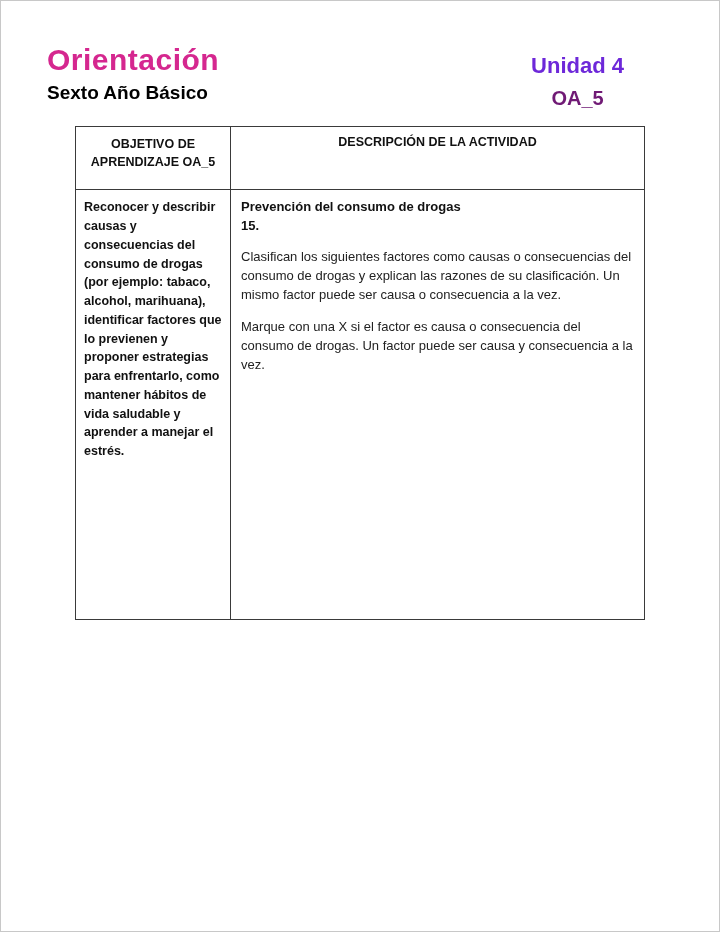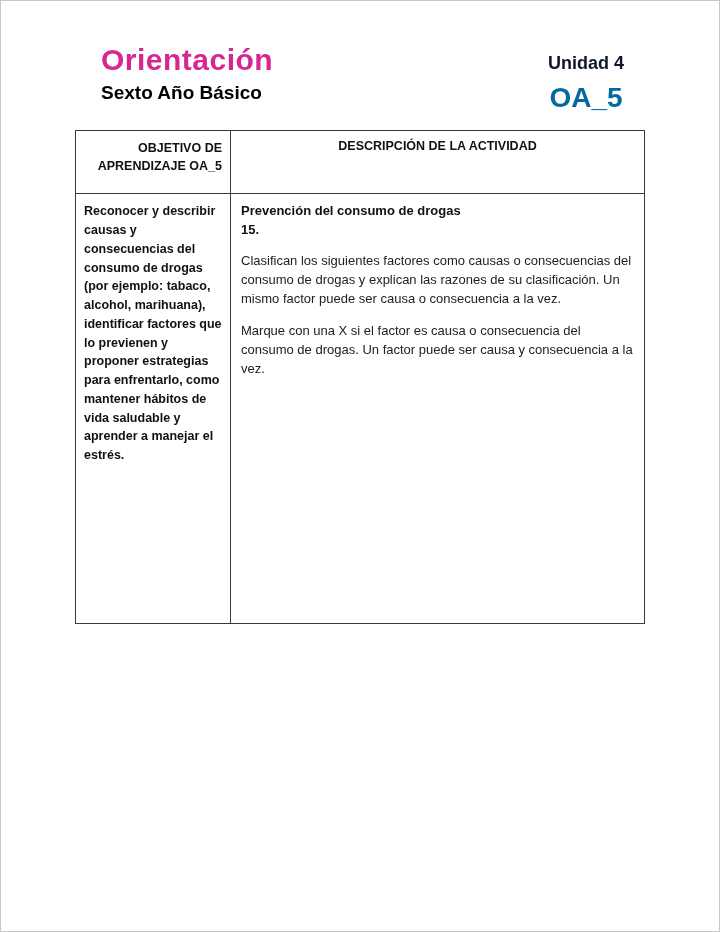--- a/index.html
+++ b/index.html
@@ -14,47 +14,47 @@
     margin: 0 auto;
     background: #ffffff;
     border: 1px solid #c8c8c8;
     overflow: hidden;
   }
   
   .doc-header {
     display: flex;
     justify-content: space-between;
     align-items: flex-start;
-    padding: 42px 95px 0 100px;
+    padding: 42px 95px 0 46px;
   }
   .course-title {
     color: #d5278f;
     font-size: 30px;
     font-weight: bold;
     letter-spacing: 0.5px;
     line-height: 1.15;
   }
   .grade {
     color: #000000;
     font-size: 19px;
     font-weight: bold;
     margin-top: 4px;
   }
   .header-right {
     text-align: center;
     padding-top: 10px;
   }
   .unit {
-    color: #0f172a;
-    font-size: 18px;
+    color: #6d28d9;
+    font-size: 22px;
     font-weight: bold;
   }
   .oa {
-    color: #0369a1;
-    font-size: 28px;
+    color: #701a75;
+    font-size: 20px;
     font-weight: bold;
     margin-top: 8px;
   }
   
   .section-title {
     text-align: center;
     color: #58585a;
     font-size: 17px;
     font-weight: bold;
     margin-top: 46px;
@@ -72,21 +72,21 @@
     vertical-align: top;
   }
   .col-objective { width: 155px; }
   .activities-table th {
     font-size: 12.5px;
     font-weight: bold;
     color: #111111;
     padding: 8px 8px 18px 8px;
   }
   th.col-objective {
-    text-align: right;
+    text-align: center;
     line-height: 1.45;
   }
   th.col-description {
     text-align: center;
   }
   .objective-cell {
     height: 430px;
     padding: 8px;
     font-size: 12.5px;
     font-weight: bold;

